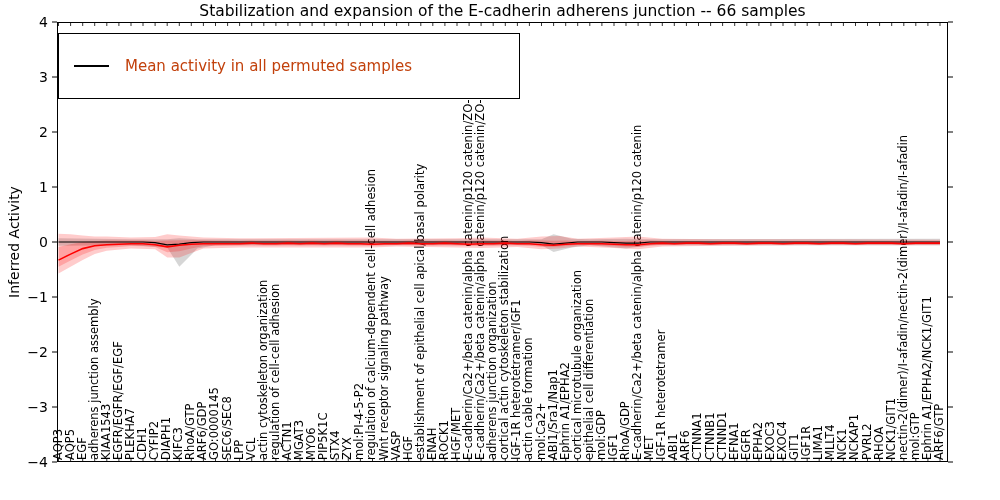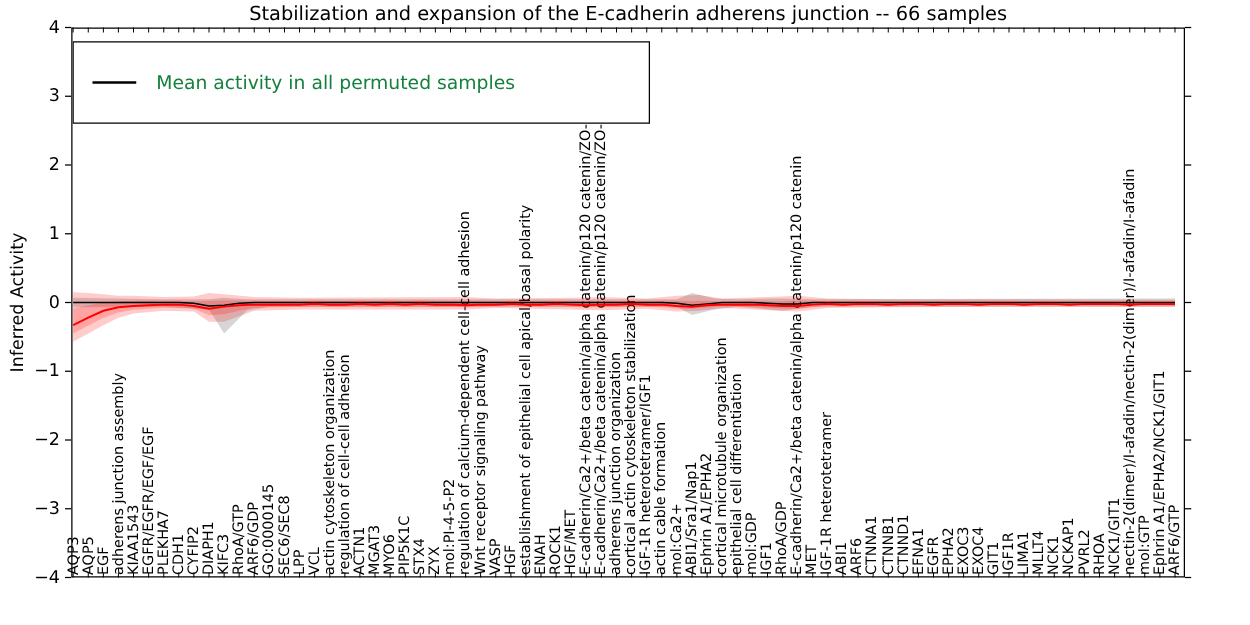--- a/index.html
+++ b/index.html
@@ -5,21 +5,21 @@
   html,body{margin:0;padding:0;background:#ffffff;font-family:"DejaVu Sans",sans-serif;}
   .figure{position:relative;width:1000px;height:500px;background:#ffffff;overflow:hidden;}
   .title{position:absolute;left:57px;width:891px;top:2px;text-align:center;font-size:15.5px;color:#000;z-index:4;}
   .ylabel{position:absolute;left:14px;top:242px;transform:translate(-50%,-50%) rotate(-90deg);white-space:nowrap;font-size:14px;color:#000;}
   .xlabel-title{position:absolute;left:57px;width:891px;top:477px;text-align:center;font-size:14px;color:#000;}
   .ytick{position:absolute;left:0;width:48px;text-align:right;font-size:14px;line-height:16px;color:#000;}
   #xlabels{position:absolute;left:0;top:0;width:1000px;height:500px;z-index:1;}
   .xlab{position:absolute;font-size:11.5px;line-height:13px;white-space:nowrap;transform-origin:0 0;transform:rotate(-90deg);color:#000;}
   #plot{position:absolute;left:0;top:0;z-index:3;pointer-events:none;}
   .legend{position:absolute;left:58px;top:33px;width:460px;height:58px;background:#ffffff;border:1.5px solid #000;z-index:5;display:flex;flex-direction:column;justify-content:space-around;padding:3px 0;}
-  .legend-row{display:flex;align-items:center;font-size:15px;color:#15803d;}
+  .legend-row{display:flex;align-items:center;font-size:15px;color:#c2410c;}
   .legend-line{width:35px;height:0;border-top:2px solid #000;margin:0 16px 0 15px;flex:0 0 auto;}
 </style>
 </head>
 <body>
 
 <div class="figure">
   <div class="title">Stabilization and expansion of the E-cadherin adherens junction -- 66 samples</div>
   <div class="ylabel">Inferred Activity</div>
   <div id="yticks">
       <div class="ytick" style="top: 14px;">4</div>

